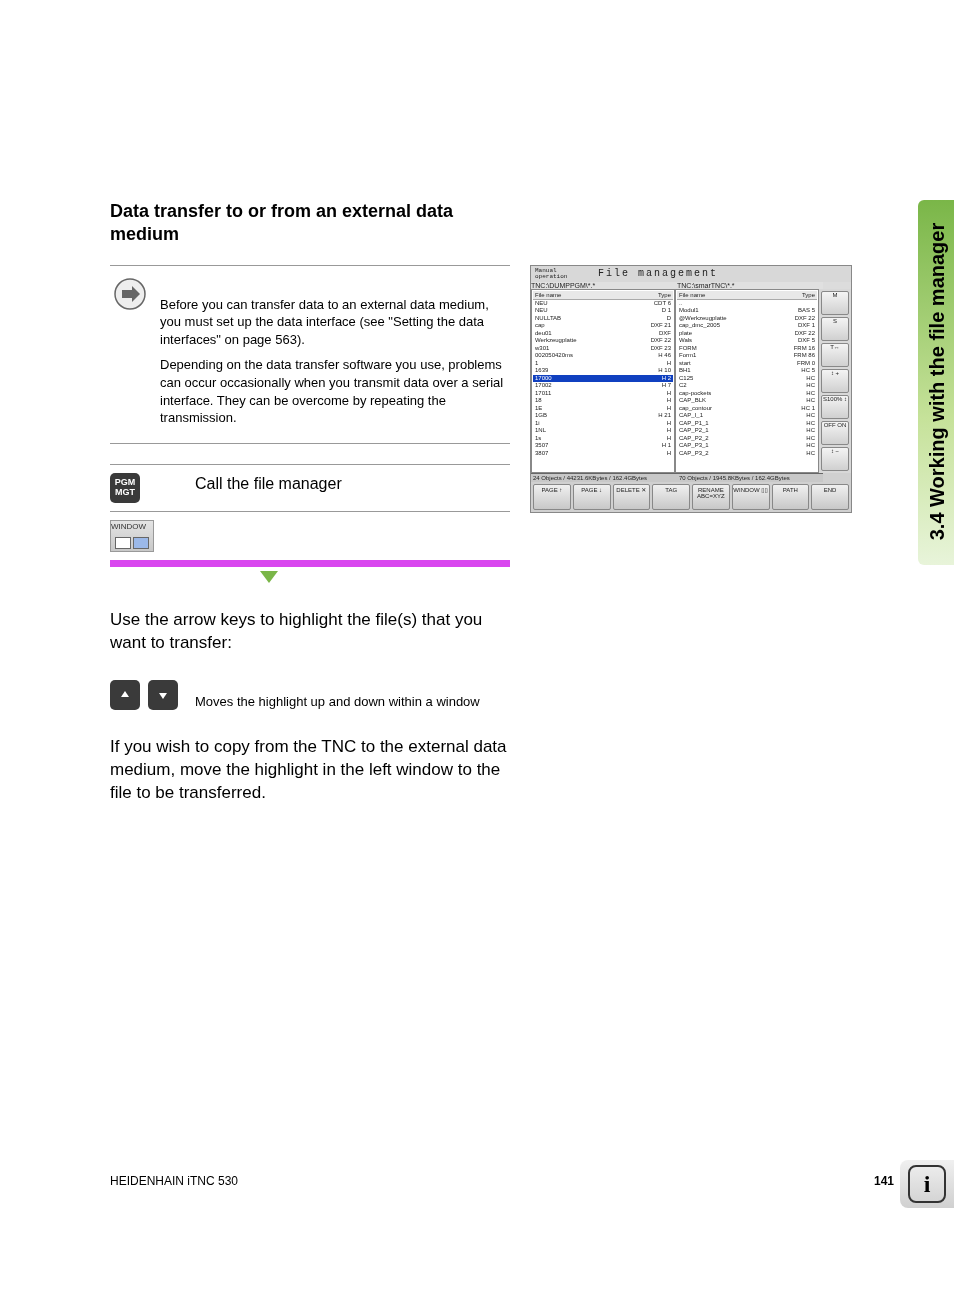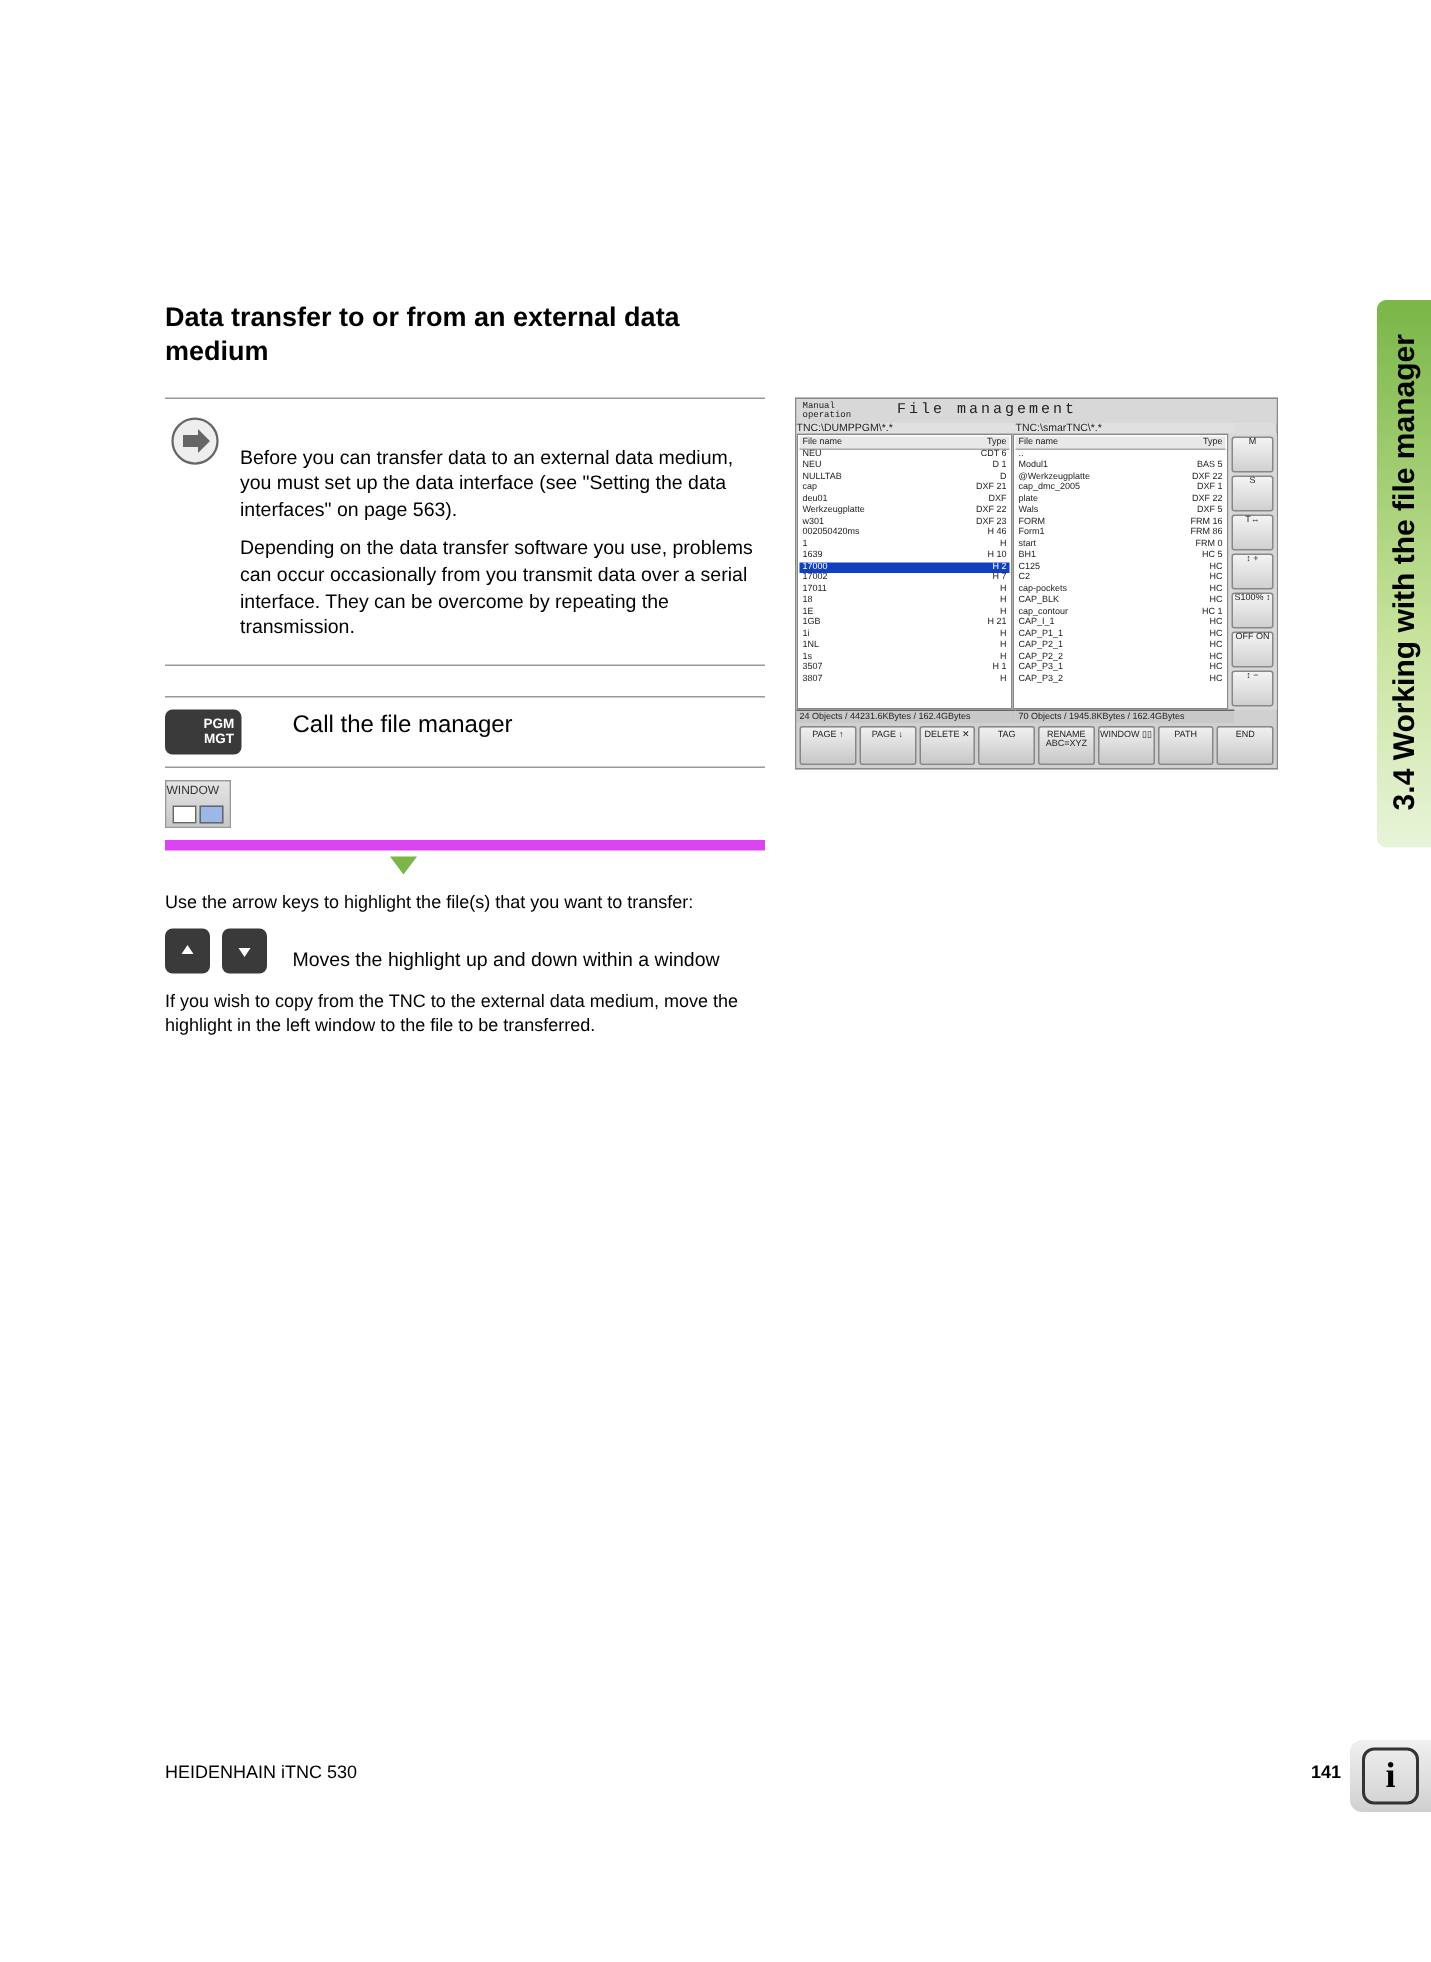--- a/index.html
+++ b/index.html
@@ -109,23 +109,23 @@
     position: relative;
   }
   .arrow-cue {
     width: 0; height: 0;
     border-left: 9px solid transparent;
     border-right: 9px solid transparent;
     border-top: 12px solid #7ab648;
     margin: 4px 0 10px 150px;
   }
   .body-para {
-    font-size: 12px;
+    font-size: 17px;
     line-height: 1.35;
-    margin: 10px 0;
+    margin: 26px 0;
   }
   .key-row {
     display: flex;
     align-items: flex-end;
     gap: 10px;
     margin: 8px 0;
   }
   .key-row .icons { width: 75px; flex-shrink: 0; }
   .key-row .desc { font-size: 13px; line-height: 1.35; flex: 1; }
   .screenshot {
@@ -221,27 +221,27 @@
 
       <div class="note-box">
         <div class="note-icon">
           <svg width="34" height="34" viewBox="0 0 34 34">
             <circle cx="17" cy="17" r="15" fill="#eee" stroke="#666" stroke-width="1.5"></circle>
             <path d="M9 13 h10 v-4 l8 8 -8 8 v-4 h-10 z" fill="#666"></path>
           </svg>
         </div>
         <div class="note-text">
           <p>Before you can transfer data to an external data medium, you must set up the data interface (see "Setting the data interfaces" on page 563).</p>
-          <p>Depending on the data transfer software you use, problems can occur occasionally from you transmit data over a serial interface. They can be overcome by repeating the transmission.</p>
+          <p>Depending on the data transfer software you use, problems can occur occasionally when you transmit data over a serial interface. They can be overcome by repeating the transmission.</p>
         </div>
       </div>
 
       <div class="step">
         <div class="step-icon">
-          <span class="key-btn" style="white-space:pre;padding-left:21px;">PGM
+          <span class="key-btn" style="white-space:pre;">PGM
 MGT</span>
         </div>
         <div class="step-text">Call the file manager</div>
       </div>
 
       <div class="step" style="border-bottom:7px solid #d946ef;">
         <div class="step-icon">
           <span class="key-btn-gray">
             <span style="position:absolute;top:1px;left:0;right:0;">WINDOW</span>
             <span style="position:absolute;bottom:2px;left:4px;width:14px;height:10px;border:1px solid #666;background:#fff;"></span>

